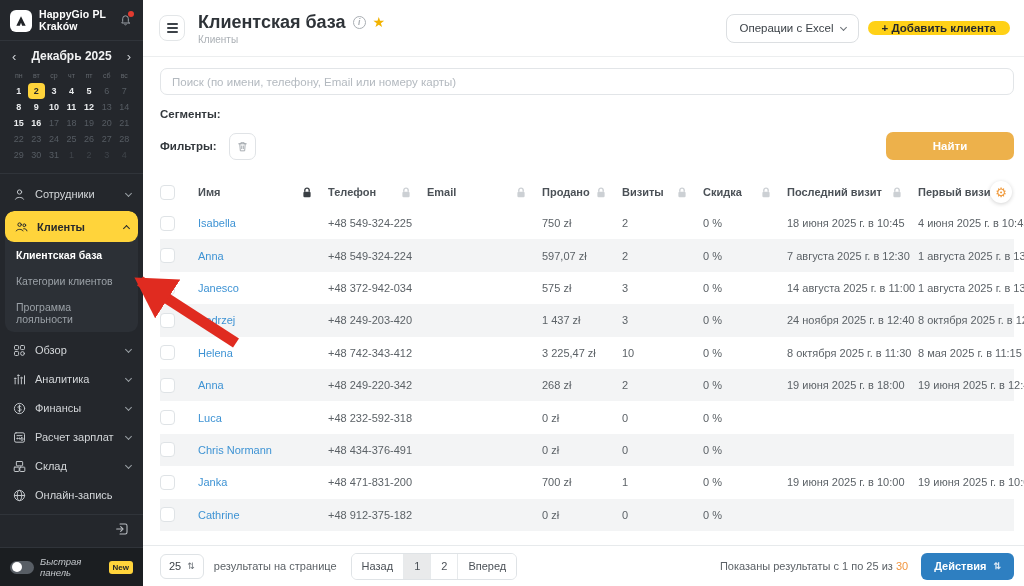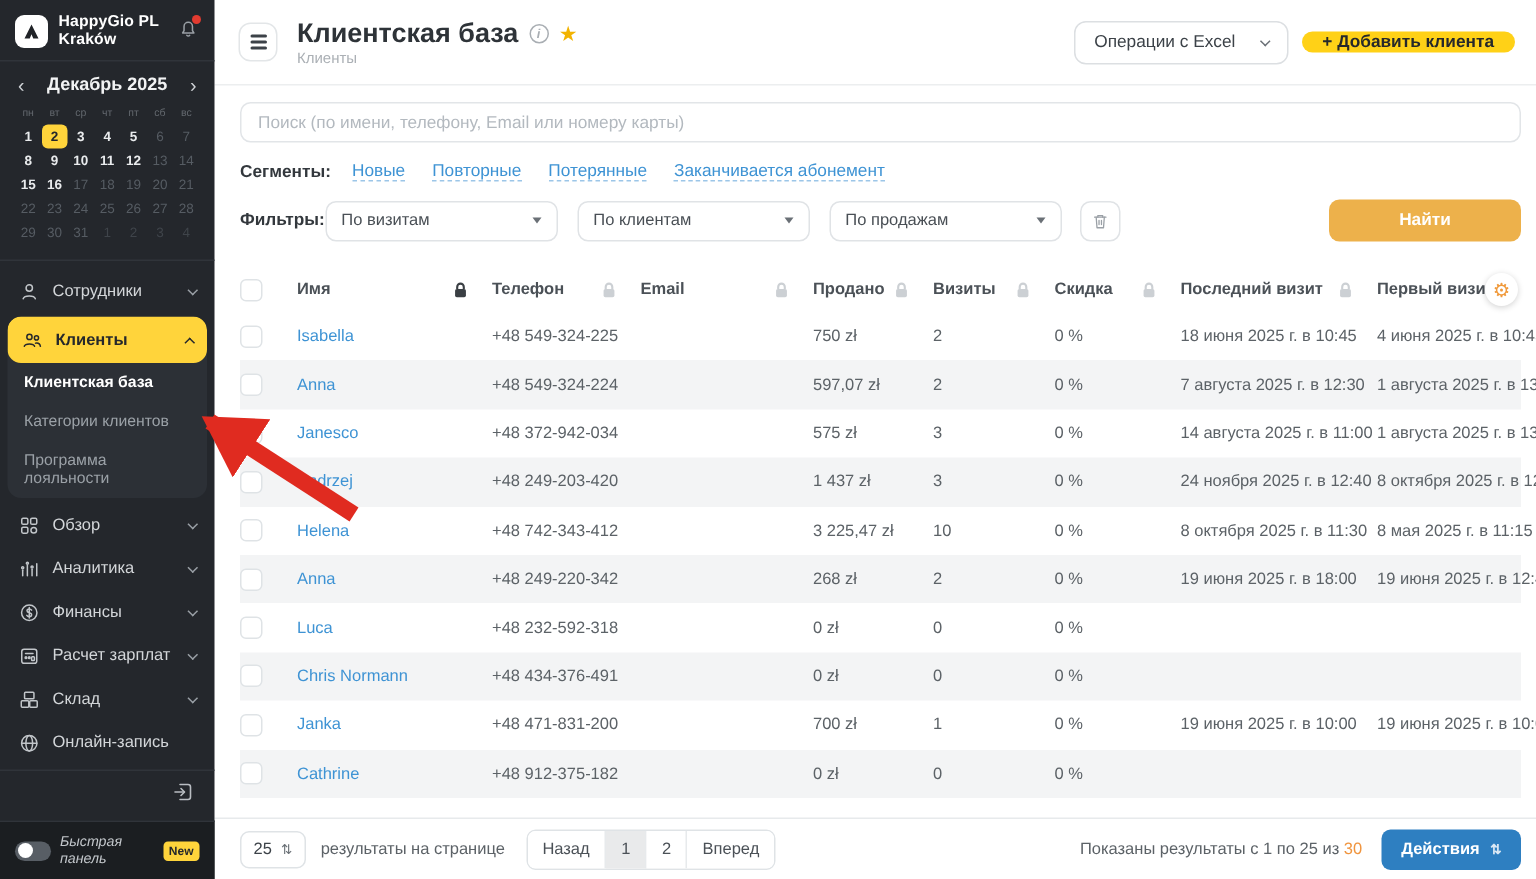--- a/index.html
+++ b/index.html
@@ -52,21 +52,21 @@
   .topbar { height:57px; display:flex; align-items:center; padding:0 14px 0 16px; border-bottom:1px solid #eceeef; }
   .burger { width:26px; height:26px; border:1px solid #e3e6e8; background:#fff; border-radius:8px; display:flex; flex-direction:column; align-items:center; justify-content:center; gap:2.5px; cursor:pointer; }
   .burger i { width:11px; height:1.6px; background:#3c4248; border-radius:1px; }
   .titlewrap { margin-left:13px; }
   .title-line { display:flex; align-items:center; gap:7px; }
   .page-title { font-size:18px; font-weight:bold; color:#2e3338; }
   .info-icon { width:13px; height:13px; border:1.2px solid #a9aeb3; border-radius:50%; color:#a9aeb3; font-size:8.5px; display:flex; align-items:center; justify-content:center; font-style:italic; font-weight:bold; }
   .fav-star { color:#f2b301; font-size:14px; line-height:1; }
   .crumb { font-size:10px; color:#abb0b5; margin-top:1px; }
   .spacer { flex:1; }
-  .excel-btn { display:flex; align-items:center; gap:17px; border:1px solid #dcdfe2; background:#fff; border-radius:8px; height:29px; padding:0 12px; font-size:11.5px; color:#3c4248; cursor:pointer; font-family:inherit; }
+  .excel-btn { display:flex; align-items:center; gap:7px; border:1px solid #dcdfe2; background:#fff; border-radius:8px; height:29px; padding:0 12px; font-size:11.5px; color:#3c4248; cursor:pointer; font-family:inherit; }
   .excel-btn .chev2 { width:5px; height:5px; border-right:1.5px solid #6a7076; border-bottom:1.5px solid #6a7076; transform:rotate(45deg); margin-top:-2px; }
   .add-btn { background:#ffd117; border:none; border-radius:8px; height:14px; padding:0 14px; margin-left:9px; font-size:11.5px; font-weight:bold; color:#26282b; cursor:pointer; font-family:inherit; }
 
   .content { padding:11px 10px 0 17px; flex:1; min-height:0; }
   .search-input { width:854px; height:27px; border:1px solid #e2e5e8; border-radius:7px; padding:0 11px; font-size:11.5px; color:#3c4248; font-family:inherit; outline:none; display:block; }
   .search-input::placeholder { color:#b3b9bf; }
 
   .segments-row { display:flex; align-items:center; gap:14px; margin:13px 0 0 0; }
   .row-label { font-size:11.5px; font-weight:bold; color:#33383d; }
   .seg-link { font-size:11.5px; color:#3e93d4; border-bottom:1px dashed #9cc6e8; cursor:pointer; text-decoration:none; }
@@ -320,48 +320,24 @@
       <span class="chev2"></span>
     </button>
     <button class="add-btn">+ Добавить клиента</button>
   </header>
 
   <div class="content">
     <input class="search-input" type="text" placeholder="Поиск (по имени, телефону, Email или номеру карты)" style="">
 
     <div class="segments-row">
       <span class="row-label">Сегменты:</span>
-      <div class="segments-row" style="margin:0; gap:18px;">
-
-      <a class="seg-link">Новые</a>
-          <a class="seg-link">Повторные</a>
-          <a class="seg-link">Потерянные</a>
-          <a class="seg-link">Заканчивается абонемент</a>
-        </div>
     </div>
 
     <div class="filters-row">
       <span class="row-label">Фильтры:</span>
-      <div class="filters-selects">
-
-          <div class="select">
-            <span class="select-label">По визитам</span>
-            <span class="select-arrow"></span>
-          </div>
-
-          <div class="select">
-            <span class="select-label">По клиентам</span>
-            <span class="select-arrow"></span>
-          </div>
-
-          <div class="select">
-            <span class="select-label">По продажам</span>
-            <span class="select-arrow"></span>
-          </div>
-        </div>
       <button class="trash-btn">
         <svg class="ic" width="13" height="13" viewBox="0 0 24 24" style="stroke:#9aa0a6">
             <path d="M5 7h14"></path>
             <path d="M9 7V5h6v2"></path>
             <path d="M7 7l1 13h8l1-13"></path>
             <path d="M10.5 11v5M13.5 11v5"></path>
           </svg>
       </button>
       <button class="find-btn">Найти</button>
     </div>

